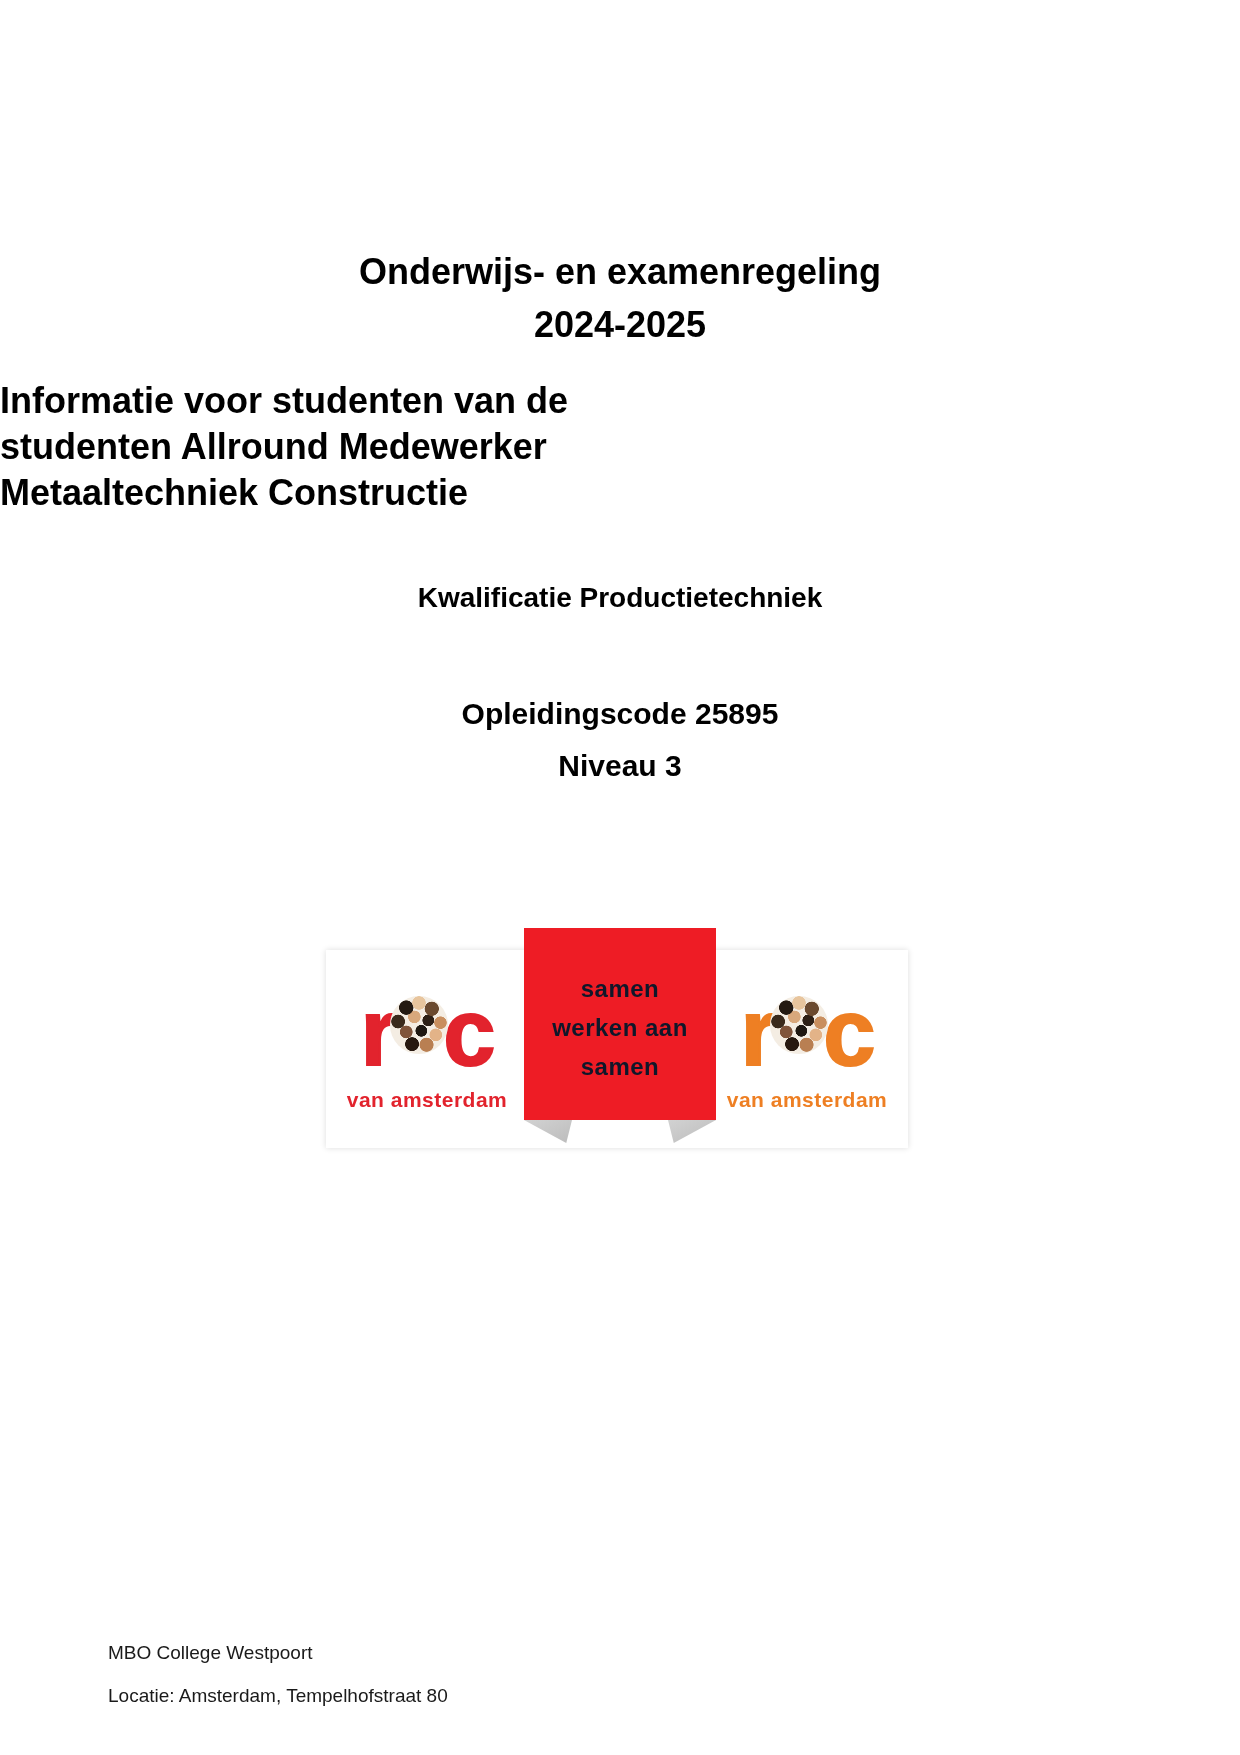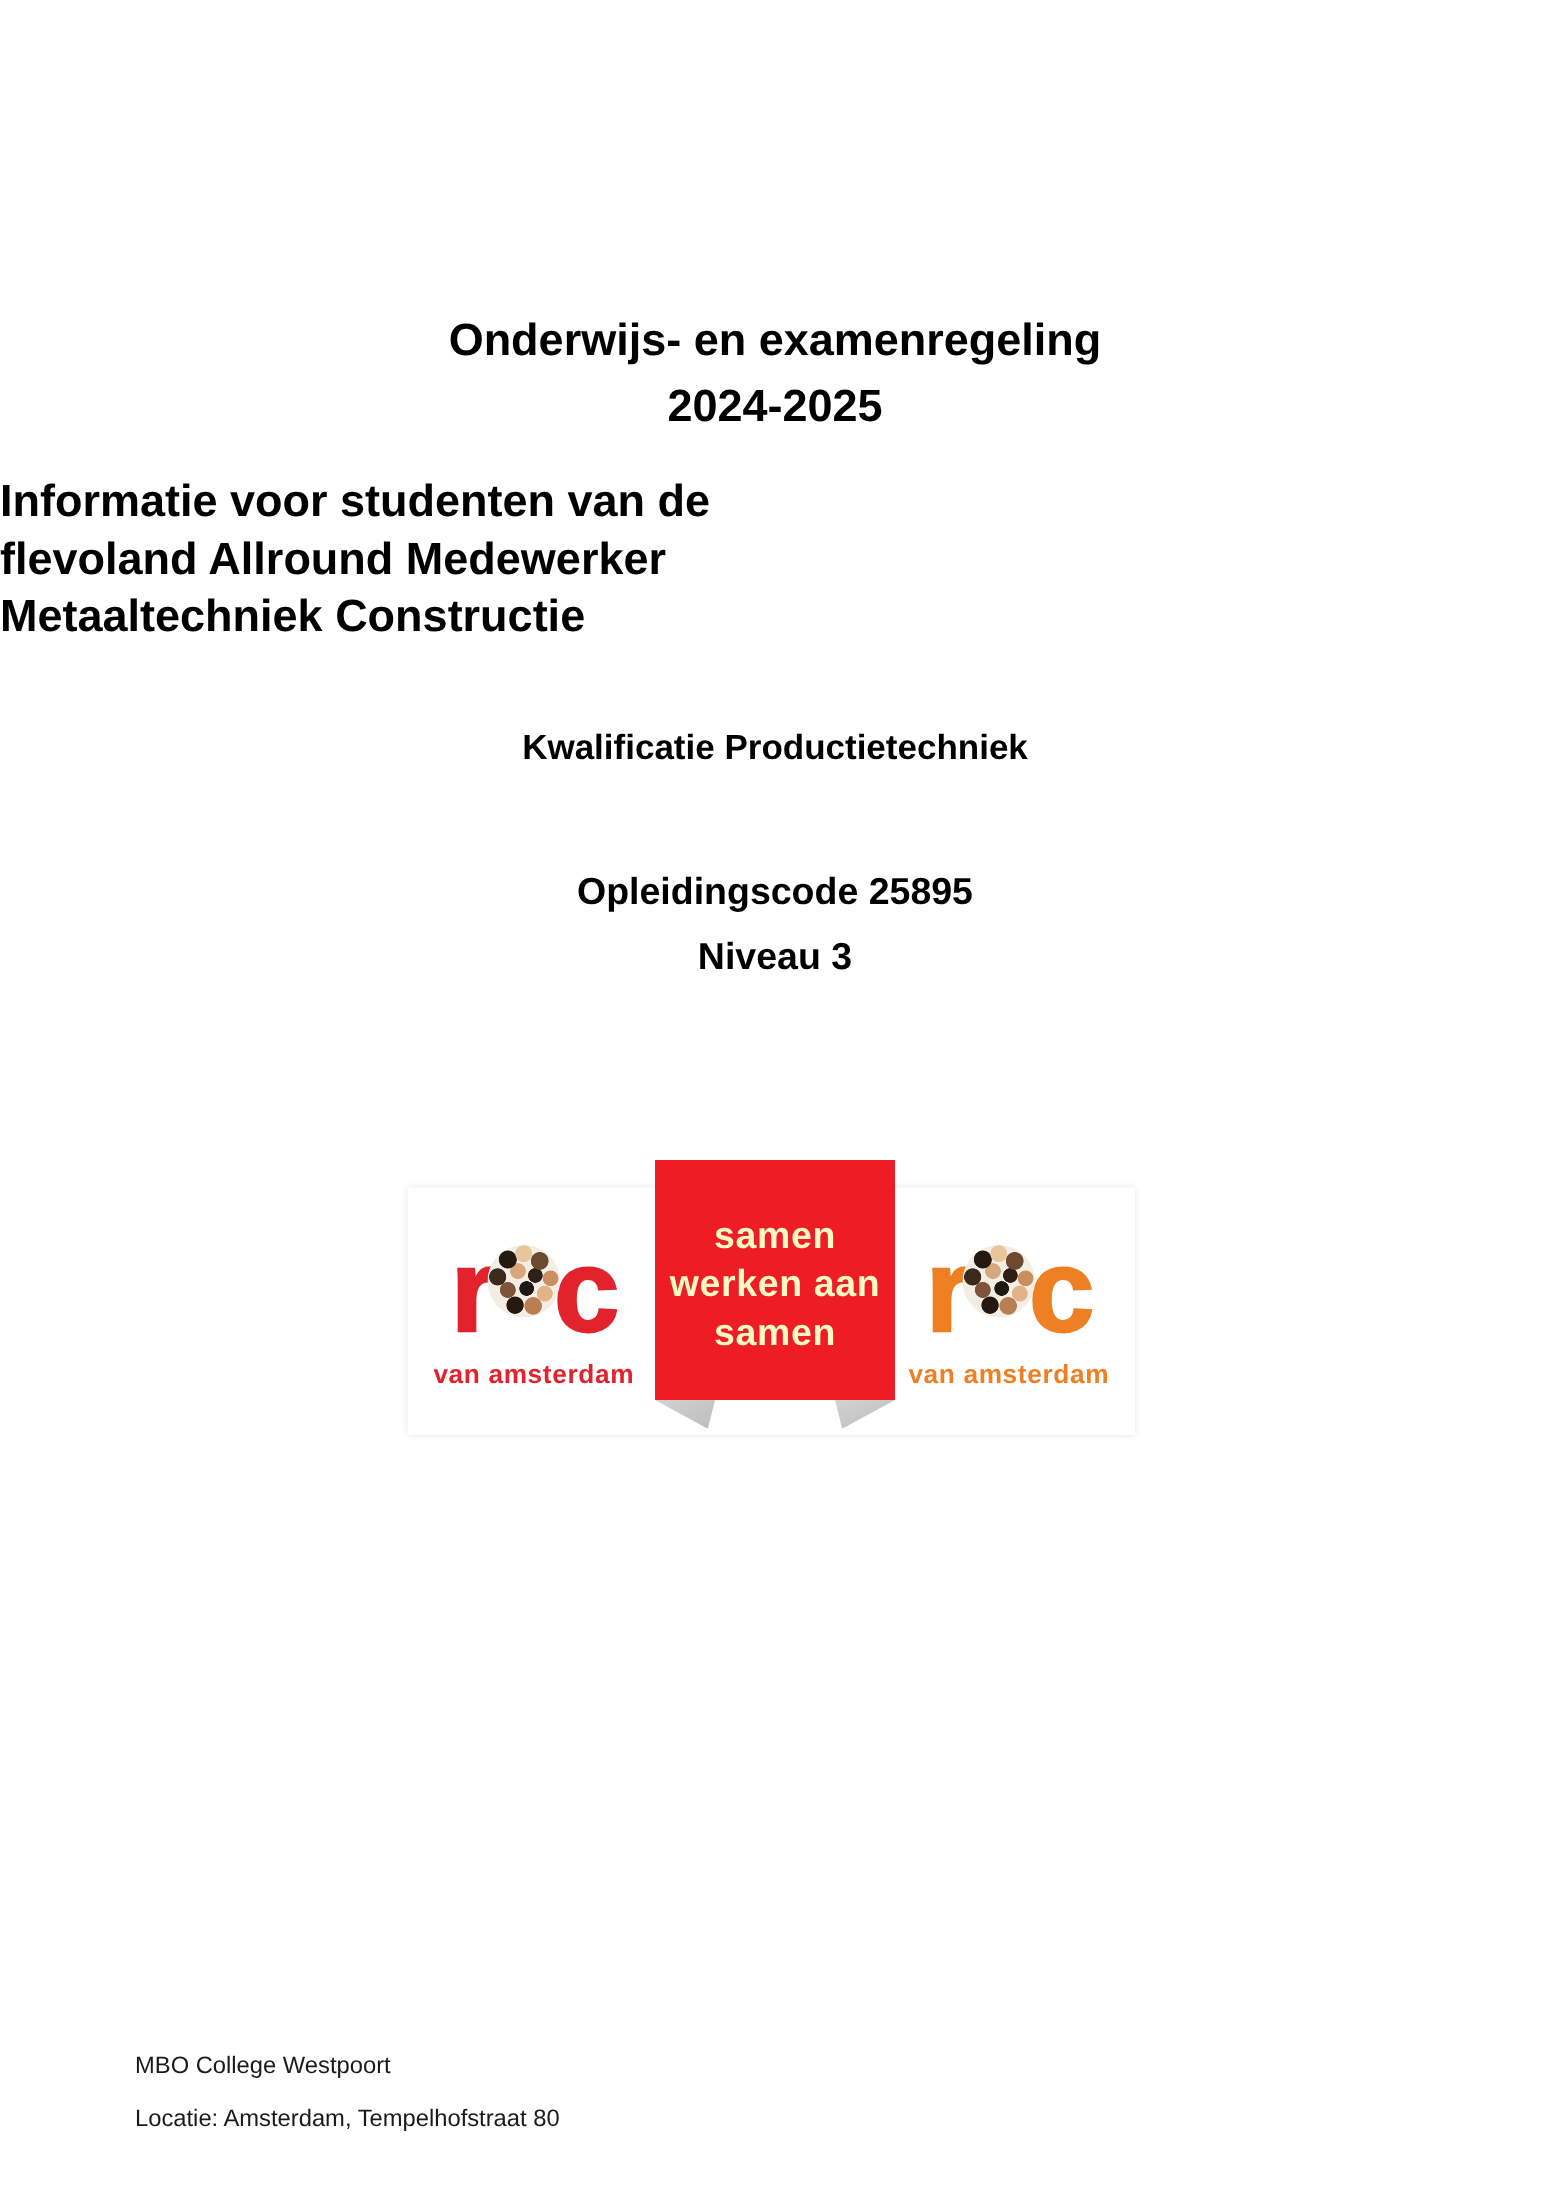--- a/index.html
+++ b/index.html
@@ -43,21 +43,21 @@
       radial-gradient(circle at 54% 60%, #1f1812 0 12%, transparent 13%),
       radial-gradient(circle at 79% 67%, #e3b388 0 10%, transparent 11%),
       radial-gradient(circle at 38% 83%, #27180f 0 11%, transparent 12%),
       radial-gradient(circle at 63% 84%, #b97f52 0 11%, transparent 12%),
       #f4ede3;}
 
   
   .flag{position:absolute;left:198px;top:-22px;width:192px;height:192px;background:#ee1c25;
     display:flex;flex-direction:column;justify-content:center;align-items:center;z-index:3;
     padding-top:6px;box-sizing:border-box;}
-  .flag-line{color:#fef9c3;font-size:30px;font-weight:bold;line-height:39px;letter-spacing:0.5px;}
+  .flag-line{color:#0f172a;font-size:24px;font-weight:bold;line-height:39px;letter-spacing:0.5px;}
   .flag-tail{position:absolute;top:192px;width:48px;height:23px;
     background:linear-gradient(to bottom right,#d2d2d2,#bcbcbc);}
   .flag-tail-left{left:0;clip-path:polygon(0 0,100% 0,88% 100%);}
   .flag-tail-right{right:0;clip-path:polygon(0 0,100% 0,12% 100%);}
 
   
   .footer{position:absolute;left:108px;top:1640px;font-size:19px;color:#1a1a1a;}
   .footer div{margin-bottom:17px;line-height:26px;}
 </style>
 </head>
@@ -65,21 +65,21 @@
 
 <div class="page">
 
   <div class="title-block">
     <div>Onderwijs- en examenregeling</div>
     <div>2024-2025</div>
   </div>
 
   <div class="subtitle-block">
     <div>Informatie voor studenten van de</div>
-    <div>flevoland Allround Medewerker</div>
+    <div>studenten Allround Medewerker</div>
     <div>Metaaltechniek Constructie</div>
   </div>
 
   <div class="qualification">Kwalificatie Productietechniek</div>
 
   <div class="details-block">
     <div>Opleidingscode 25895</div>
     <div>Niveau 3</div>
   </div>
 

